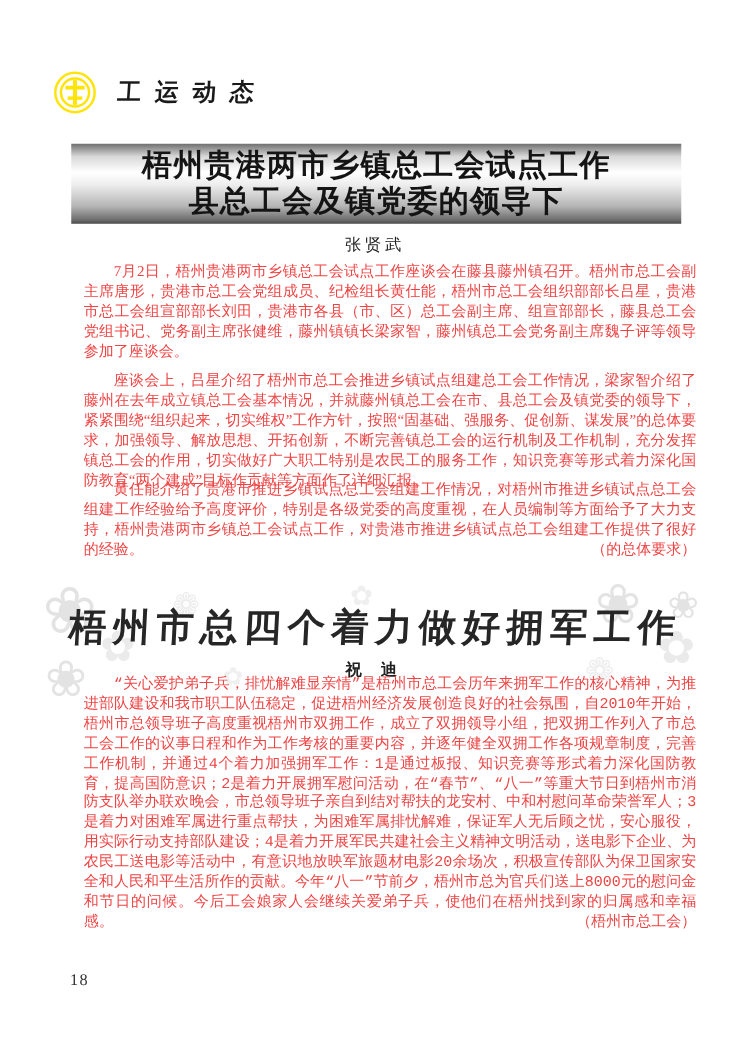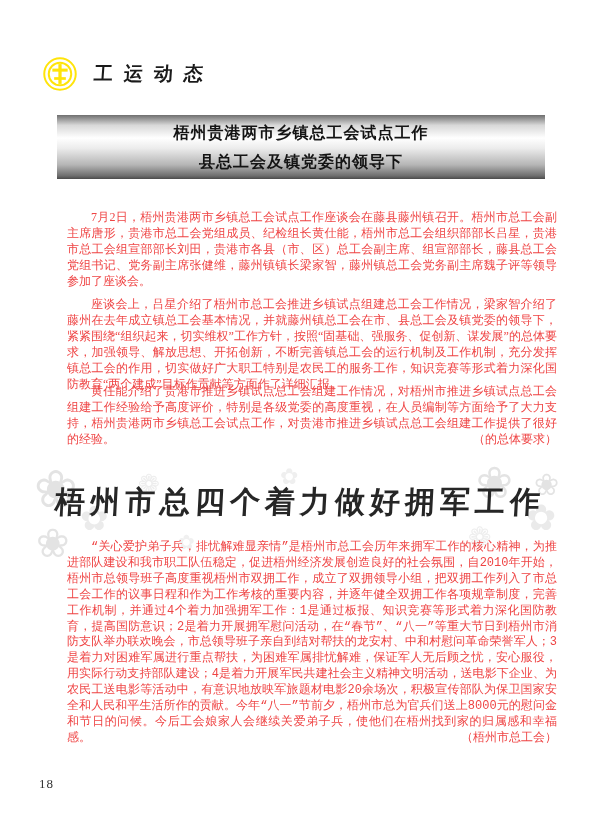--- a/index.html
+++ b/index.html
@@ -27,21 +27,21 @@
   
   .title-box{
     position:absolute;top:115px;left:57px;width:488px;height:64px;
     background:linear-gradient(180deg,#6f6f6f 0%,#d8d8d8 16%,#ffffff 36%,#ececec 52%,#b5b5b5 78%,#6e6e6e 95%,#4a4a4a 100%);
     text-align:center;
     padding-top:3px;
     box-sizing:border-box;
   }
   .title-line{
     font-family:"Liberation Sans","DejaVu Sans",sans-serif;
-    font-size:16px;font-weight:700;line-height:29px;color:#141414;
+    font-size:24px;font-weight:700;line-height:29px;color:#141414;
     letter-spacing:1px;
   }
   .author{
     position:absolute;left:0;width:100%;
     text-align:center;font-size:13px;letter-spacing:3px;color:#222;
   }
   .author1{top:187px;}
   .body-text{
     position:absolute;left:67px;width:490px;
     font-size:12px;line-height:15.9px;
@@ -72,21 +72,21 @@
   .f9{top:70px;left:150px;font-size:20px;color:#f0f0f0;}
   .art2-title{
     position:absolute;top:482px;left:0;width:100%;
     text-align:center;
     font-size:30px;font-weight:600;letter-spacing:5px;color:#262626;
     transform:skewX(-3deg);
   }
   .author2{top:527px;letter-spacing:6px;font-weight:600;}
   
   .page-number{
-    position:absolute;top:776px;left:39px;
+    position:absolute;top:776px;left:56px;
     font-size:13px;color:#333;letter-spacing:1px;text-align:center;
   }
 </style>
 </head>
 <body>
 
 <div class="page">
 
   <div class="masthead">
     <svg class="union-logo" viewBox="0 0 40 40">
@@ -96,20 +96,21 @@
       <rect x="11.5" y="14" width="17" height="3.4" fill="#ffe409"></rect>
       <rect x="13.5" y="23.5" width="13" height="3" fill="#ffe409"></rect>
     </svg>
     <span class="masthead-title">工运动态</span>
   </div>
 
   <div class="title-box">
     <div class="title-line">梧州贵港两市乡镇总工会试点工作</div>
     <div class="title-line">县总工会及镇党委的领导下</div>
   </div>
+  <div class="author author1">张贤武</div>
 
   <div class="body-text bt1">
     <p>7月2日，梧州贵港两市乡镇总工会试点工作座谈会在藤县藤州镇召开。梧州市总工会副主席唐形，贵港市总工会党组成员、纪检组长黄仕能，梧州市总工会组织部部长吕星，贵港市总工会组宣部部长刘田，贵港市各县（市、区）总工会副主席、组宣部部长，藤县总工会党组书记、党务副主席张健维，藤州镇镇长梁家智，藤州镇总工会党务副主席魏子评等领导参加了座谈会。</p>
   </div>
   <div class="body-text bt2">
     <p>座谈会上，吕星介绍了梧州市总工会推进乡镇试点组建总工会工作情况，梁家智介绍了藤州在去年成立镇总工会基本情况，并就藤州镇总工会在市、县总工会及镇党委的领导下，紧紧围绕“组织起来，切实维权”工作方针，按照“固基础、强服务、促创新、谋发展”的总体要求，加强领导、解放思想、开拓创新，不断完善镇总工会的运行机制及工作机制，充分发挥镇总工会的作用，切实做好广大职工特别是农民工的服务工作，知识竞赛等形式着力深化国防教育“两个建成”目标作贡献等方面作了详细汇报。</p>
   </div>
   <div class="body-text bt3">
     <p><span>黄任能介绍了贵港市推进乡镇试点总工会组建工作情况，对梧州市推进乡镇试点总工会组建工作经验给予高度评价，特别是各级党委的高度重视，在人员编制等方面给予了大力支持，梧州贵港两市乡镇总工会试点工作，对贵港市推进乡镇试点总工会组建工作提供了很好的经验。</span><span class="byline">（的总体要求）</span></p>
   </div>
@@ -121,20 +122,21 @@
     <span class="blossom f3">❁</span>
     <span class="blossom f4">✿</span>
     <span class="blossom f5">❀</span>
     <span class="blossom f6">✿</span>
     <span class="blossom f7">❁</span>
     <span class="blossom f8">❀</span>
     <span class="blossom f9">✿</span>
   </div>
 
   <div class="art2-title">梧州市总四个着力做好拥军工作</div>
+  <div class="author author2">祝 迪</div>
 
   <div class="body-text bt4">
     <p><span>“关心爱护弟子兵，排忧解难显亲情”是梧州市总工会历年来拥军工作的核心精神，为推进部队建设和我市职工队伍稳定，促进梧州经济发展创造良好的社会氛围，自2010年开始，梧州市总领导班子高度重视梧州市双拥工作，成立了双拥领导小组，把双拥工作列入了市总工会工作的议事日程和作为工作考核的重要内容，并逐年健全双拥工作各项规章制度，完善工作机制，并通过4个着力加强拥军工作：1是通过板报、知识竞赛等形式着力深化国防教育，提高国防意识；2是着力开展拥军慰问活动，在“春节”、“八一”等重大节日到梧州市消防支队举办联欢晚会，市总领导班子亲自到结对帮扶的龙安村、中和村慰问革命荣誉军人；3是着力对困难军属进行重点帮扶，为困难军属排忧解难，保证军人无后顾之忧，安心服役，用实际行动支持部队建设；4是着力开展军民共建社会主义精神文明活动，送电影下企业、为农民工送电影等活动中，有意识地放映军旅题材电影20余场次，积极宣传部队为保卫国家安全和人民和平生活所作的贡献。今年“八一”节前夕，梧州市总为官兵们送上8000元的慰问金和节日的问候。今后工会娘家人会继续关爱弟子兵，使他们在梧州找到家的归属感和幸福感。</span><span class="byline">（梧州市总工会）</span></p>
   </div>
 
   <div class="page-number">18</div>
 
 </div>
 
 </body></html>

